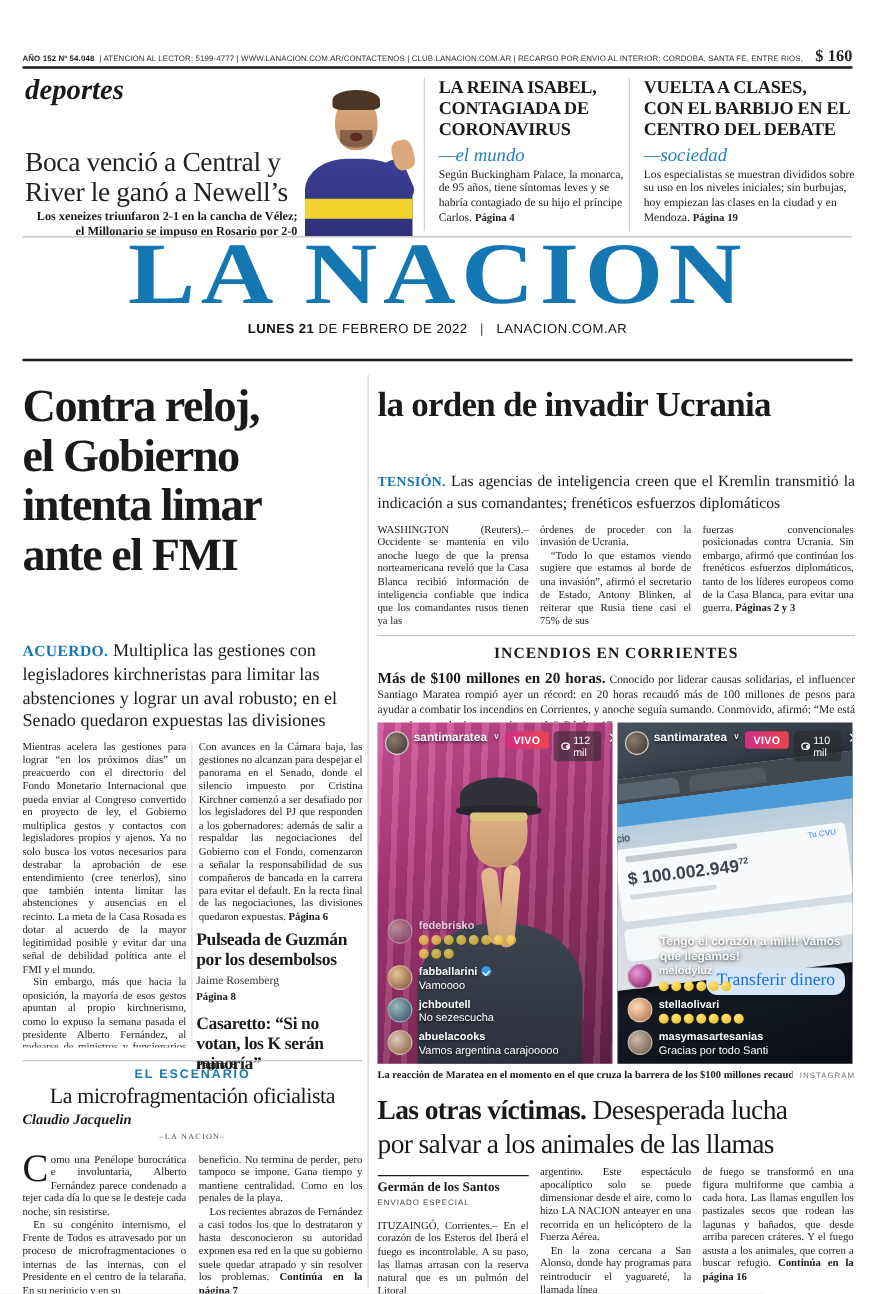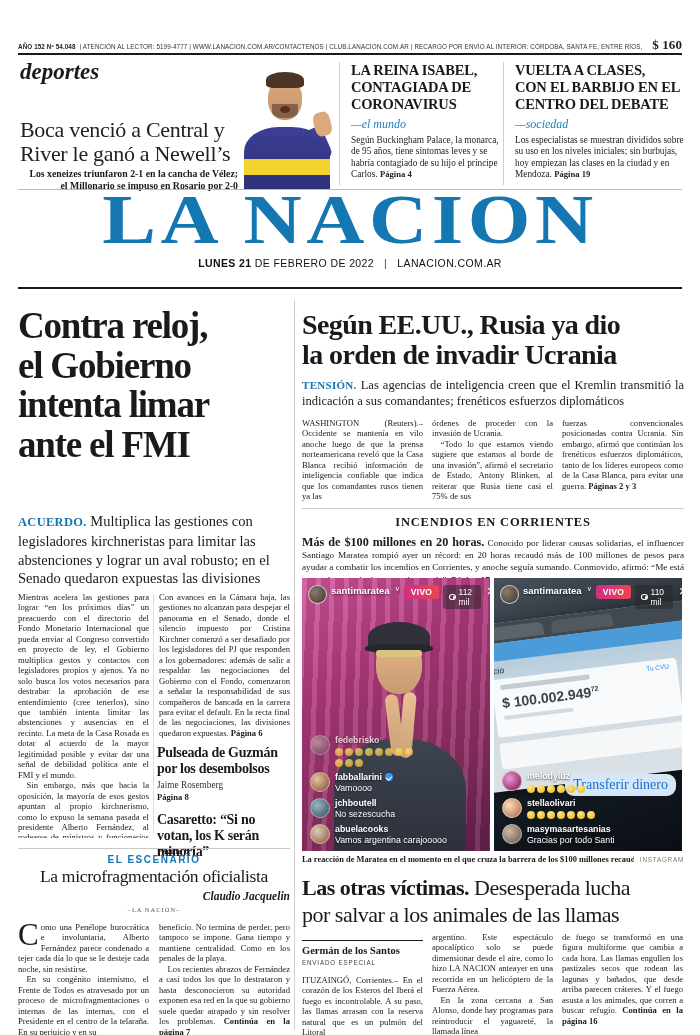--- a/index.html
+++ b/index.html
@@ -29,21 +29,21 @@
   .dep-section { top:59px; left:20px; font-style:italic; font-weight:bold; font-size:23px; }
   .dep-head { top:90px; left:20px; font-weight:bold; font-size:25px; letter-spacing:-.5px; }
   .dep-sub { top:118px; left:20px; font-size:22px; line-height:24px; letter-spacing:-.3px; color:#222; }
   .dep-sum { top:168px; left:20px; width:218px; font-size:9.8px; font-weight:bold; line-height:11.5px;text-align:right; }
   .player { top:58px; left:236px; width:100px; height:131px; overflow:hidden; }
   .hdr-vr1 { top:62px; left:339px; height:123px; }
   .hdr-vr2 { top:62px; left:503px; height:123px; }
   .promo1 { left:351px; width:148px; }
   .promo2 { left:515px; width:170px; }
   .promo-title { top:62px; font-weight:bold; font-size:14.5px; line-height:17px; letter-spacing:-.2px; }
-  .promo-kick { top:117px; font-style:italic; font-size:12px; color:#1f7fb8; }
+  .promo-kick { top:117px; font-style:italic; font-size:15px; color:#1f7fb8; }
   .promo-body { top:135px; font-size:9.3px; line-height:11.3px; color:#222; }
   .promo-page { font-weight:bold; font-size:8.6px; }
   .rule-hdr { top:189px; left:18px; width:664px; background:#bbb; }
 
   
   .masthead { top:188px; left:0; width:700px; text-align:center;
     font-size:70px; font-weight:bold; color:#1577b2; letter-spacing:4px;
     transform:scaleX(1.15); transform-origin:center; line-height:64px; }
   .dateline { top:257px; left:0; width:700px; text-align:center; font-size:10.5px;
     letter-spacing:.4px; color:#111; }
@@ -68,21 +68,21 @@
   .rel1-page { top:792px; left:157px; font-size:8.6px; font-weight:bold; }
   .rel2-title { top:812px; left:157px; width:135px; font-weight:bold; font-size:14px; line-height:16px; letter-spacing:-.3px; }
   .rel2-page { top:846px; left:157px; font-size:8.6px; font-weight:bold; }
 
   
   .esc-rule { top:848px; left:18px; width:272px; }
   .esc-label { top:854px; left:18px; width:272px; text-align:center; font-size:10px;
     font-weight:bold; letter-spacing:1.5px; color:#1577b2; font-family:"Liberation Sans",sans-serif; }
   .esc-head { top:866px; left:18px; width:272px; text-align:center; font-size:17.5px;
     letter-spacing:-.3px; white-space:nowrap; }
-  .esc-author { top:890px; left:18px; width:272px; text-align:right; font-weight:bold;
+  .esc-author { top:890px; left:18px; width:272px; text-align:left; font-weight:bold;
     font-style:italic; font-size:11.5px; }
   .esc-credit { top:906px; left:18px; width:272px; text-align:center; font-size:6.5px;
     letter-spacing:1px; color:#555; }
   .esc-cols { top:922px; left:18px; width:272px; height:113px; display:flex; gap:10px; overflow:hidden; }
   .esc-col { width:131px; font-size:8.6px; line-height:10.45px; }
   .dropcap { float:left; font-size:31px; line-height:26px; padding-right:2px; }
 
   
   .ucr-head { top:310px; left:302px; width:384px; font-weight:bold; font-size:28px;
     line-height:30px; letter-spacing:-.6px; }
@@ -285,21 +285,20 @@
       <span class="dropcap">C</span><span class="pre">omo una Penélope burocrática e involuntaria, Alberto Fernández parece condenado a tejer cada día lo que se le desteje cada noche, sin resistirse.
  En su congénito internismo, el Frente de Todos es atravesado por un proceso de microfragmentaciones o internas de las internas, con el Presidente en el centro de la telaraña. En su perjuicio y en su</span>
     </div>
     <div class="esc-col j">
       <span class="pre">beneficio. No termina de perder, pero tampoco se impone. Gana tiempo y mantiene centralidad. Como en los penales de la playa.
  Los recientes abrazos de Fernández a casi todos los que lo destrataron y hasta desconocieron su autoridad exponen esa red en la que su gobierno suele quedar atrapado y sin resolver los problemas. </span><span class="pgref">Continúa en la página 7</span>
     </div>
   </div>
 
   <div class="abs ucr-head">
-    <div class="nw">Según EE.UU., Rusia ya dio</div>
     <div class="nw">la orden de invadir Ucrania</div>
   </div>
   <div class="abs ucr-kick j">
     <span class="lbl">TENSIÓN.</span><span> Las agencias de inteligencia creen que el Kremlin transmitió la indicación a sus comandantes; frenéticos esfuerzos diplomáticos</span>
   </div>
   <div class="abs ucr-cols">
     <div class="ucr-col j pre">WASHINGTON (Reuters).– Occidente se mantenía en vilo anoche luego de que la prensa norteamericana reveló que la Casa Blanca recibió información de inteligencia confiable que indica que los comandantes rusos tienen ya las</div>
     <div class="ucr-col j pre">órdenes de proceder con la invasión de Ucrania.
  “Todo lo que estamos viendo sugiere que estamos al borde de una invasión”, afirmó el secretario de Estado, Antony Blinken, al reiterar que Rusia tiene casi el 75% de sus</div>
     <div class="ucr-col j">
@@ -402,20 +401,24 @@
       <span class="ig-avatar"></span>
       <span class="ig-user">santimaratea</span>
       <span class="ig-chev">∨</span>
       <span class="ig-live">VIVO</span>
       <span class="ig-views">
           <span class="eye"></span>
           <span>110 mil</span>
         </span>
       <span class="ig-close">×</span>
     </div>
+    <div class="ov-text">
+      <div>Tengo el corazón a mil!!! Vamos</div>
+      <div>que llegamos!</div>
+    </div>
     <div class="transfer-pill">Transferir dinero</div>
     <div class="ig-comments">
       <div class="ig-comment">
         <span class="ig-cavatar" style="background:radial-gradient(circle at 35% 35%, #e9d, #714);"></span>
         <div class="ig-cbody">
           <div class="ig-cuser">melodyluz</div>
           <div class="emoji-row">
               <span class="emoji-dot"></span>
               <span class="emoji-dot"></span>
               <span class="emoji-dot"></span>

